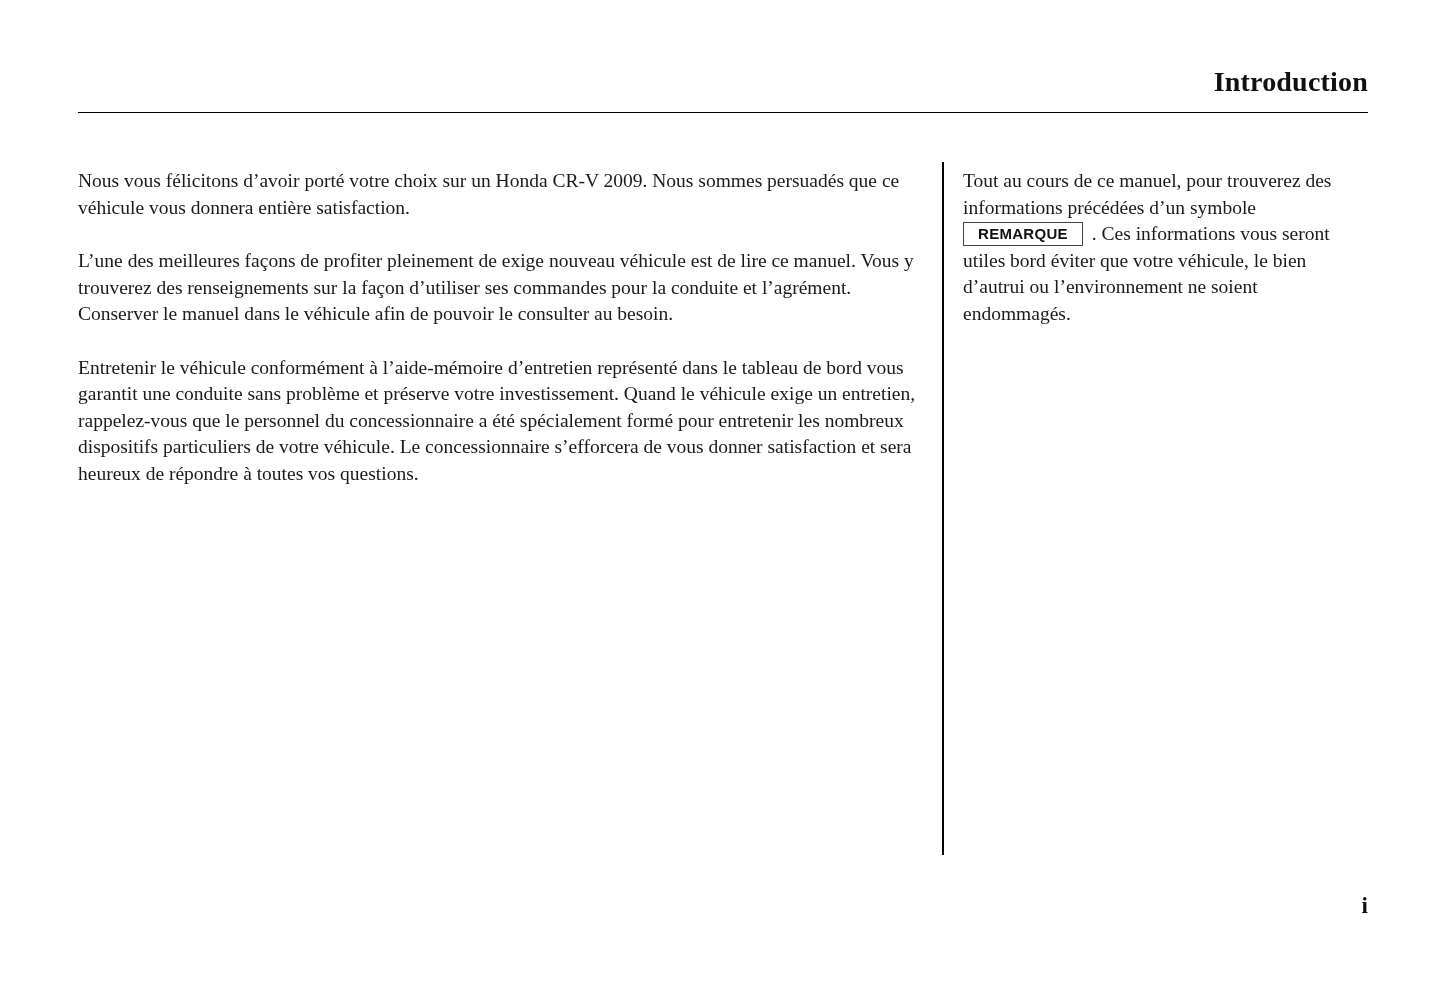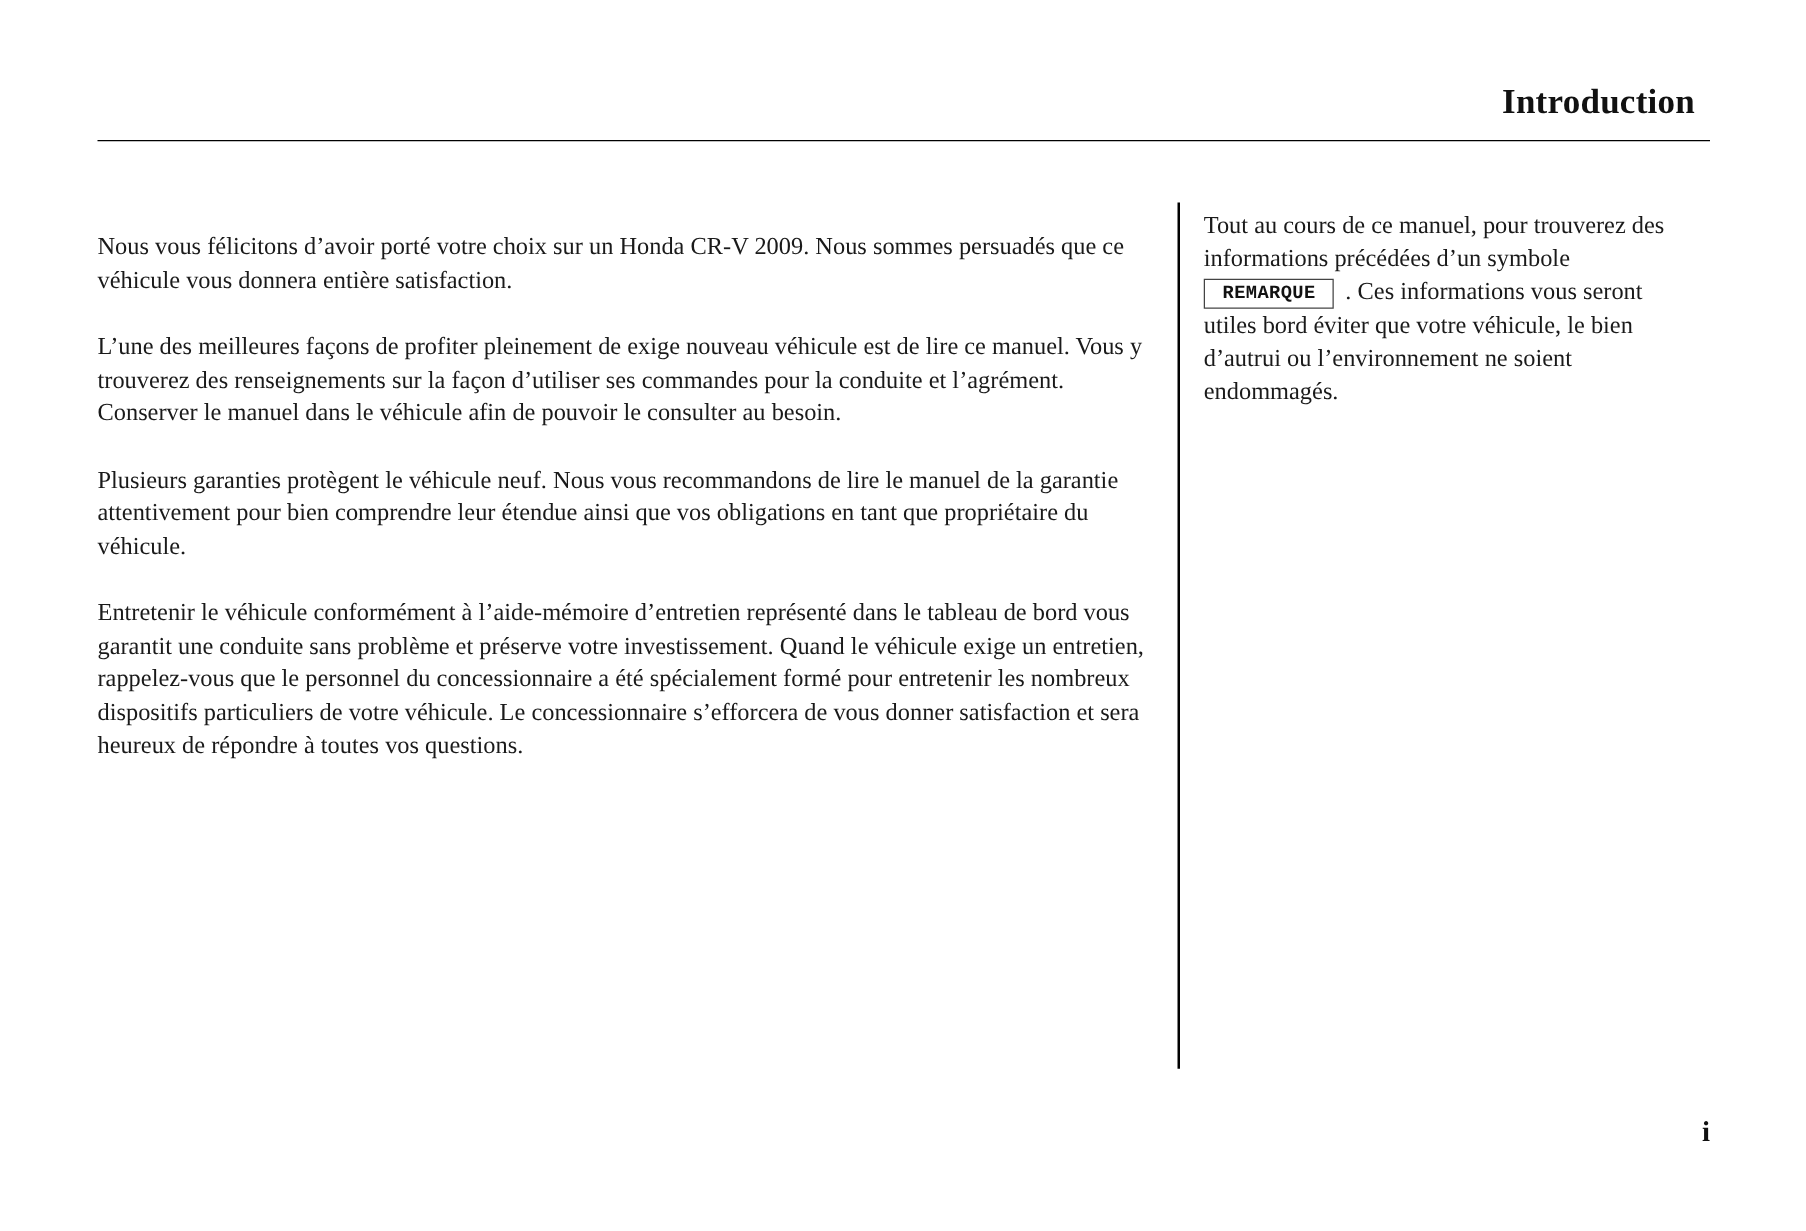--- a/index.html
+++ b/index.html
@@ -14,21 +14,21 @@
     background: #ffffff;
     font-family: "Liberation Serif", serif;
     color: #1a1a1a;
     overflow: hidden;
   }
 
   
   .page-title {
     position: absolute;
     top: 66px;
-    right: 89px;
+    right: 77px;
     font-size: 28px;
     font-weight: bold;
     letter-spacing: 0.2px;
     color: #111;
   }
   .header-rule {
     position: absolute;
     top: 112px;
     left: 78px;
     width: 1290px;
@@ -37,21 +37,20 @@
   }
 
   
   .left-column {
     position: absolute;
     top: 168px;
     left: 78px;
     width: 838px;
     font-size: 19.5px;
     line-height: 26.5px;
-    margin-top: 17px;
   }
   .left-column p {
     margin: 0 0 27px 0;
   }
 
   .column-divider {
     position: absolute;
     top: 162px;
     left: 942px;
     width: 2px;
@@ -66,21 +65,21 @@
     width: 398px;
     font-size: 19.5px;
     line-height: 26.5px;
   }
 
   .note-box {
     display: inline-block;
     border: 1.5px solid #444;
     padding: 1px 14px 2px 14px;
     margin: 0 4px 0 0;
-    font-family: Liberation Mono, monospace;
+    font-family: Liberation Sans, sans-serif;
     font-size: 15px;
     font-weight: bold;
     letter-spacing: 0.3px;
     color: #111;
     vertical-align: baseline;
     line-height: 19px;
     position: relative;
     top: -1px;
   }
 
@@ -99,21 +98,20 @@
 
 <div class="page">
 
   <div class="page-title">Introduction</div>
 
   <div class="header-rule"></div>
 
   <div class="left-column">
     <p>Nous vous félicitons d’avoir porté votre choix sur un Honda CR-V 2009. Nous sommes persuadés que ce véhicule vous donnera entière satisfaction.</p>
     <p>L’une des meilleures façons de profiter pleinement de exige nouveau véhicule est de lire ce manuel. Vous y trouverez des renseignements sur la façon d’utiliser ses commandes pour la conduite et l’agrément. Conserver le manuel dans le véhicule afin de pouvoir le consulter au besoin.</p>
-    <p>Plusieurs garanties protègent le véhicule neuf. Nous vous recommandons de lire le manuel de la garantie attentivement pour bien comprendre leur étendue ainsi que vos obligations en tant que propriétaire du véhicule.</p>
     <p>Entretenir le véhicule conformément à l’aide-mémoire d’entretien représenté dans le tableau de bord vous garantit une conduite sans problème et préserve votre investissement. Quand le véhicule exige un entretien, rappelez-vous que le personnel du concessionnaire a été spécialement formé pour entretenir les nombreux dispositifs particuliers de votre véhicule. Le concessionnaire s’efforcera de vous donner satisfaction et sera heureux de répondre à toutes vos questions.</p>
   </div>
 
   <div class="column-divider"></div>
 
   <div class="right-column">
     <p style="margin:0;">
       <span>Tout au cours de ce manuel, pour trouverez des informations précédées d’un symbole</span>
       <span class="note-box">REMARQUE</span>
       <span>. Ces informations vous seront utiles bord éviter que votre véhicule, le bien d’autrui ou l’environnement ne soient endommagés.</span>

